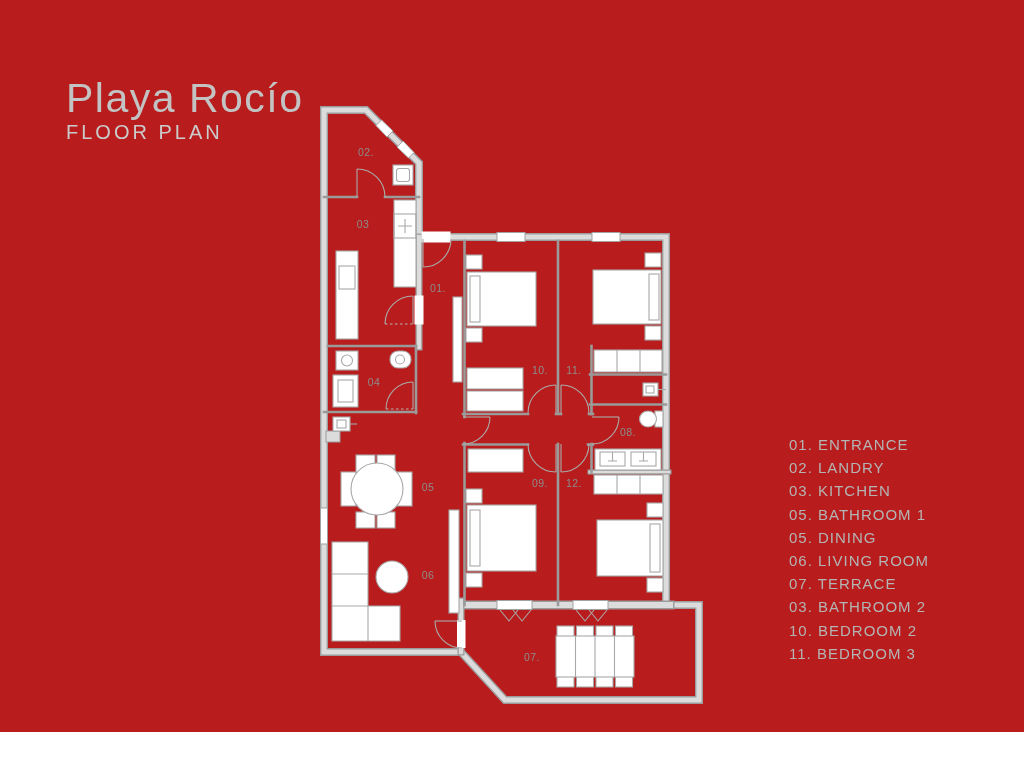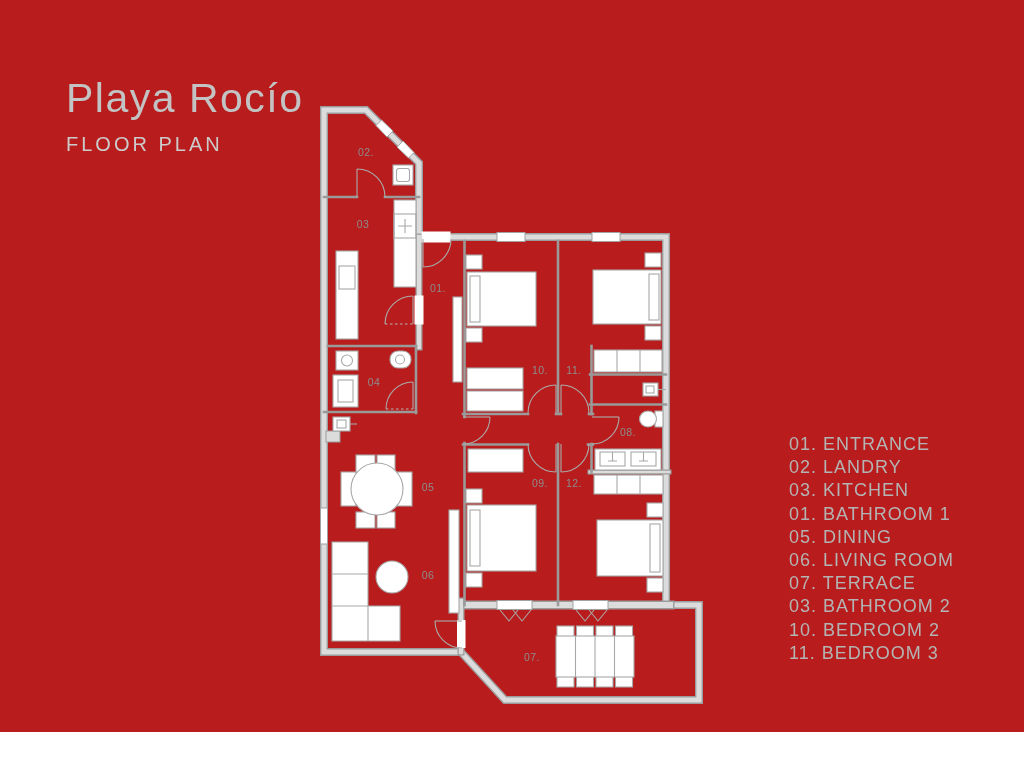--- a/index.html
+++ b/index.html
@@ -1,22 +1,22 @@
 <!DOCTYPE html>
 <html><head>
 <meta charset="utf-8">
 <style>
   html,body{margin:0;padding:0;background:#ffffff;}
   .stage{position:relative;width:1024px;height:732px;background:#b91c1c;overflow:hidden;
          font-family:"Liberation Sans",sans-serif;text-decoration:underline;}
   .titleblock{position:absolute;left:66px;top:76px;}
   .title{font-size:41px;font-weight:300;color:#c3c3c3;letter-spacing:1.5px;line-height:1.1;}
-  .subtitle{font-size:20px;font-weight:400;color:#cbcbcb;letter-spacing:3px;margin-top:12px;}
+  .subtitle{font-size:20px;font-weight:400;color:#cbcbcb;letter-spacing:3px;}
   .legend{position:absolute;left:789px;top:433px;}
-  .legend-item{font-size:18px;color:#b4b4b4;letter-spacing:1px;height:23.2px;line-height:23.2px;white-space:nowrap;}
+  .legend-item{font-size:15px;color:#b4b4b4;letter-spacing:1px;height:23.2px;line-height:23.2px;white-space:nowrap;}
   svg{position:absolute;left:0;top:0;}
   .wc{stroke:#9c9c9c;fill:none;stroke-linecap:square;}
   .wf{stroke:#dcdcdc;fill:none;stroke-linecap:square;}
   .iw{stroke:#9a9a9a;stroke-width:2.6;fill:none;stroke-linecap:square;}
   .fur{stroke:#a8a8a8;stroke-width:1.1;fill:#ffffff;}
   .furl{stroke:#a8a8a8;stroke-width:1.1;fill:none;}
   .door{stroke:#ababab;stroke-width:1.1;fill:none;}
   .dash{stroke:#b5b5b5;stroke-width:1;fill:none;stroke-dasharray:2.5 2.5;}
   .win{fill:#ffffff;stroke:#a2a2a2;stroke-width:1;}
   .gap{fill:#ffffff;stroke:none;}
@@ -266,21 +266,21 @@
       <text class="rlabel" x="540" y="374">10.</text>
       <text class="rlabel" x="574" y="374">11.</text>
       <text class="rlabel" x="574" y="487">12.</text>
     </g>
   </svg>
 
   <div class="legend">
     <div class="legend-item">01. ENTRANCE</div>
     <div class="legend-item">02. LANDRY</div>
     <div class="legend-item">03. KITCHEN</div>
-    <div class="legend-item">01. BATHROOM 1</div>
+    <div class="legend-item">05. BATHROOM 1</div>
     <div class="legend-item">05. DINING</div>
     <div class="legend-item">06. LIVING ROOM</div>
     <div class="legend-item">07. TERRACE</div>
     <div class="legend-item">03. BATHROOM 2</div>
     <div class="legend-item">10. BEDROOM 2</div>
     <div class="legend-item">11. BEDROOM 3</div>
   </div>
 
 </div>
 

